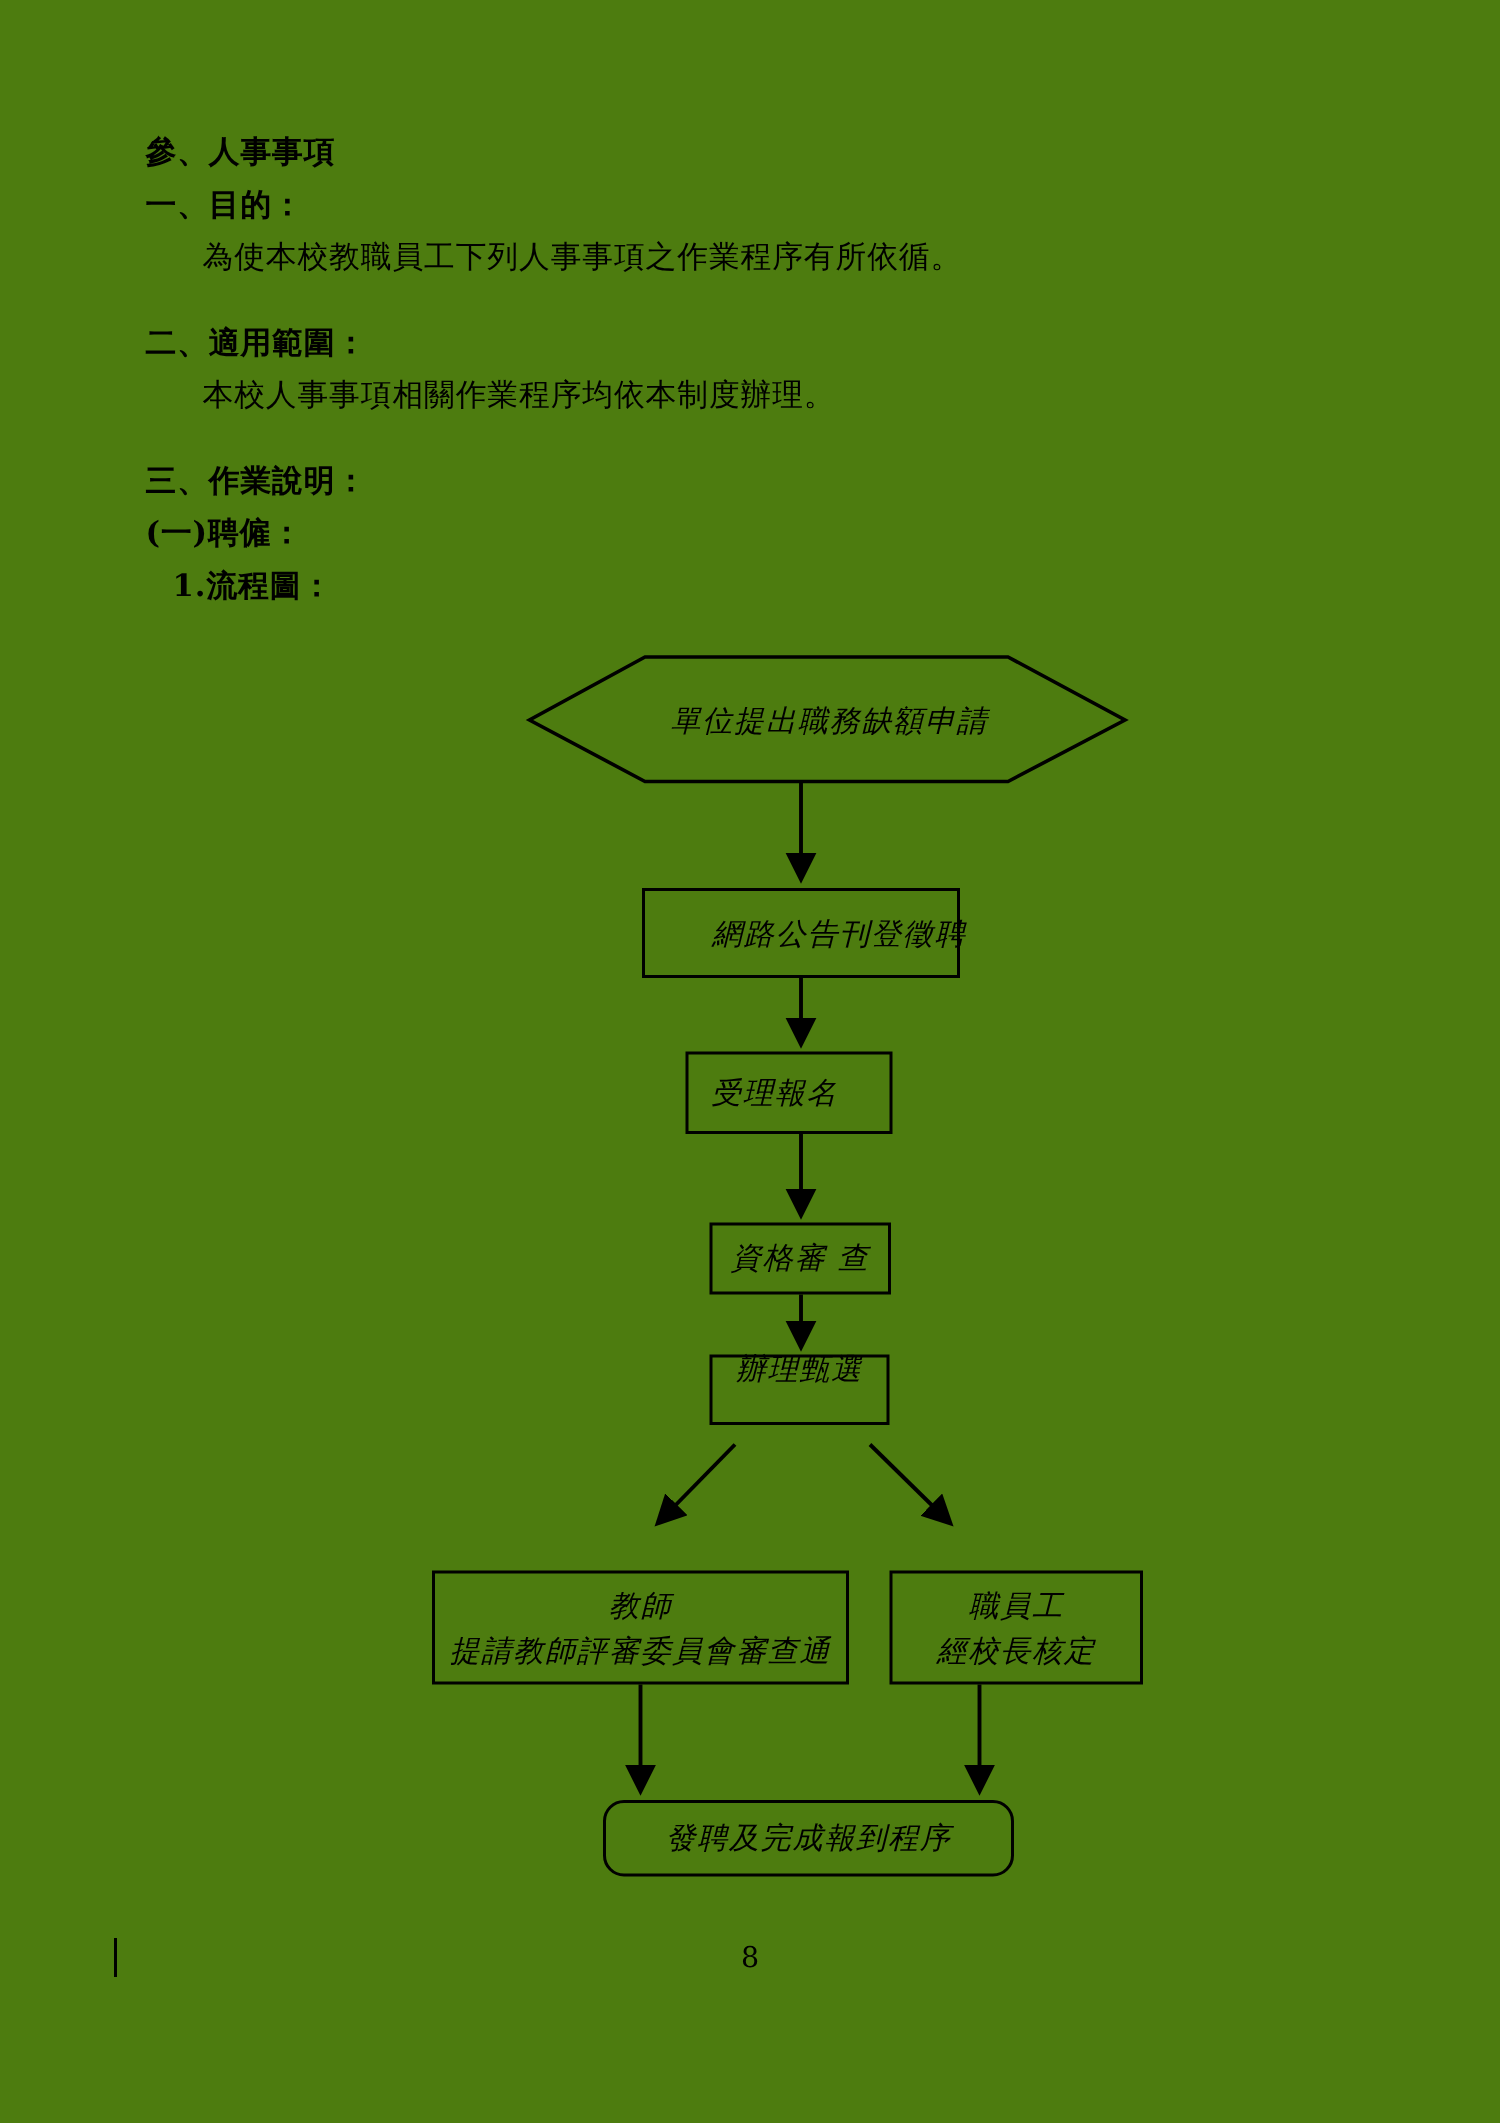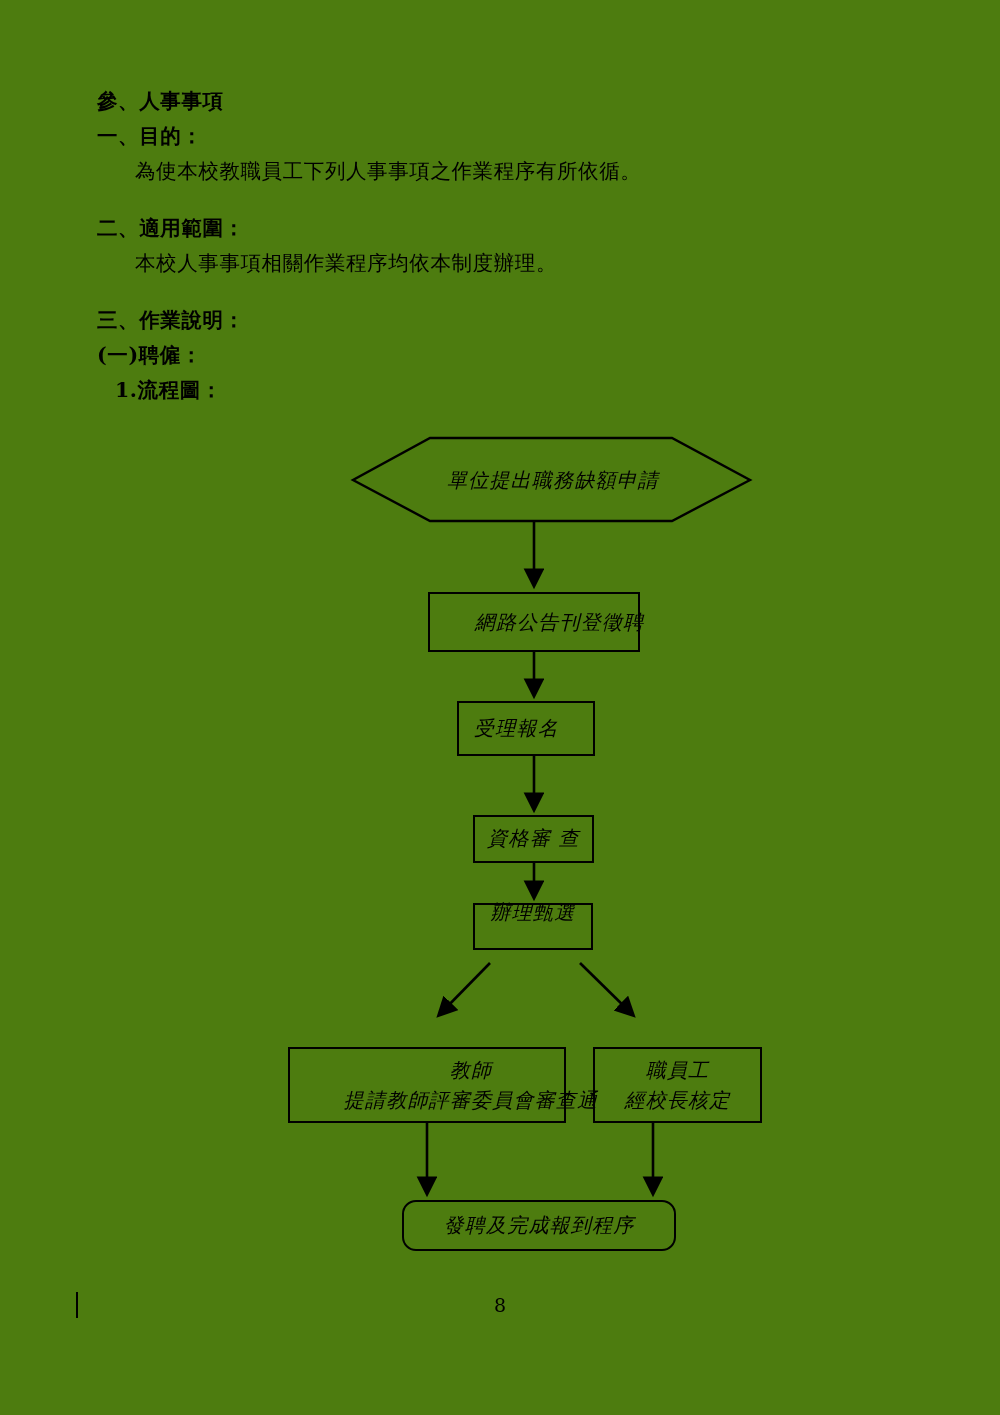--- a/index.html
+++ b/index.html
@@ -80,21 +80,21 @@
   #node-hex-label   { left: 353px; top: 465px; width: 400px; }
   #node-post        { left: 428px; top: 592px; width: 212px; height: 60px; }
   #node-post-label  { left: 428px; top: 607px; width: 223px; margin-left: 20px; }
   #node-apply       { left: 457px; top: 701px; width: 138px; height: 55px; }
   #node-apply-label { left: 457px; top: 713px; width: 119px; }
   #node-qual        { left: 473px; top: 815px; width: 121px; height: 48px; }
   #node-qual-label  { left: 473px; top: 823px; width: 121px; }
   #node-select      { left: 473px; top: 903px; width: 120px; height: 47px; }
   #node-select-label{ left: 473px; top: 897px; width: 120px; }
   #node-teacher     { left: 288px; top: 1047px; width: 278px; height: 76px; }
-  #node-teacher-label { left: 288px; top: 1055px; width: 278px; margin-left: 44px; }
+  #node-teacher-label { left: 288px; top: 1055px; width: 278px; }
   #node-staff       { left: 593px; top: 1047px; width: 169px; height: 76px; }
   #node-staff-label { left: 593px; top: 1055px; width: 169px; }
   #node-final       { left: 402px; top: 1200px; width: 274px; height: 51px; }
   #node-final-label { left: 402px; top: 1210px; width: 274px; }
 
   
   .page-number {
     position: absolute;
     left: 0;
     top: 1294px;

